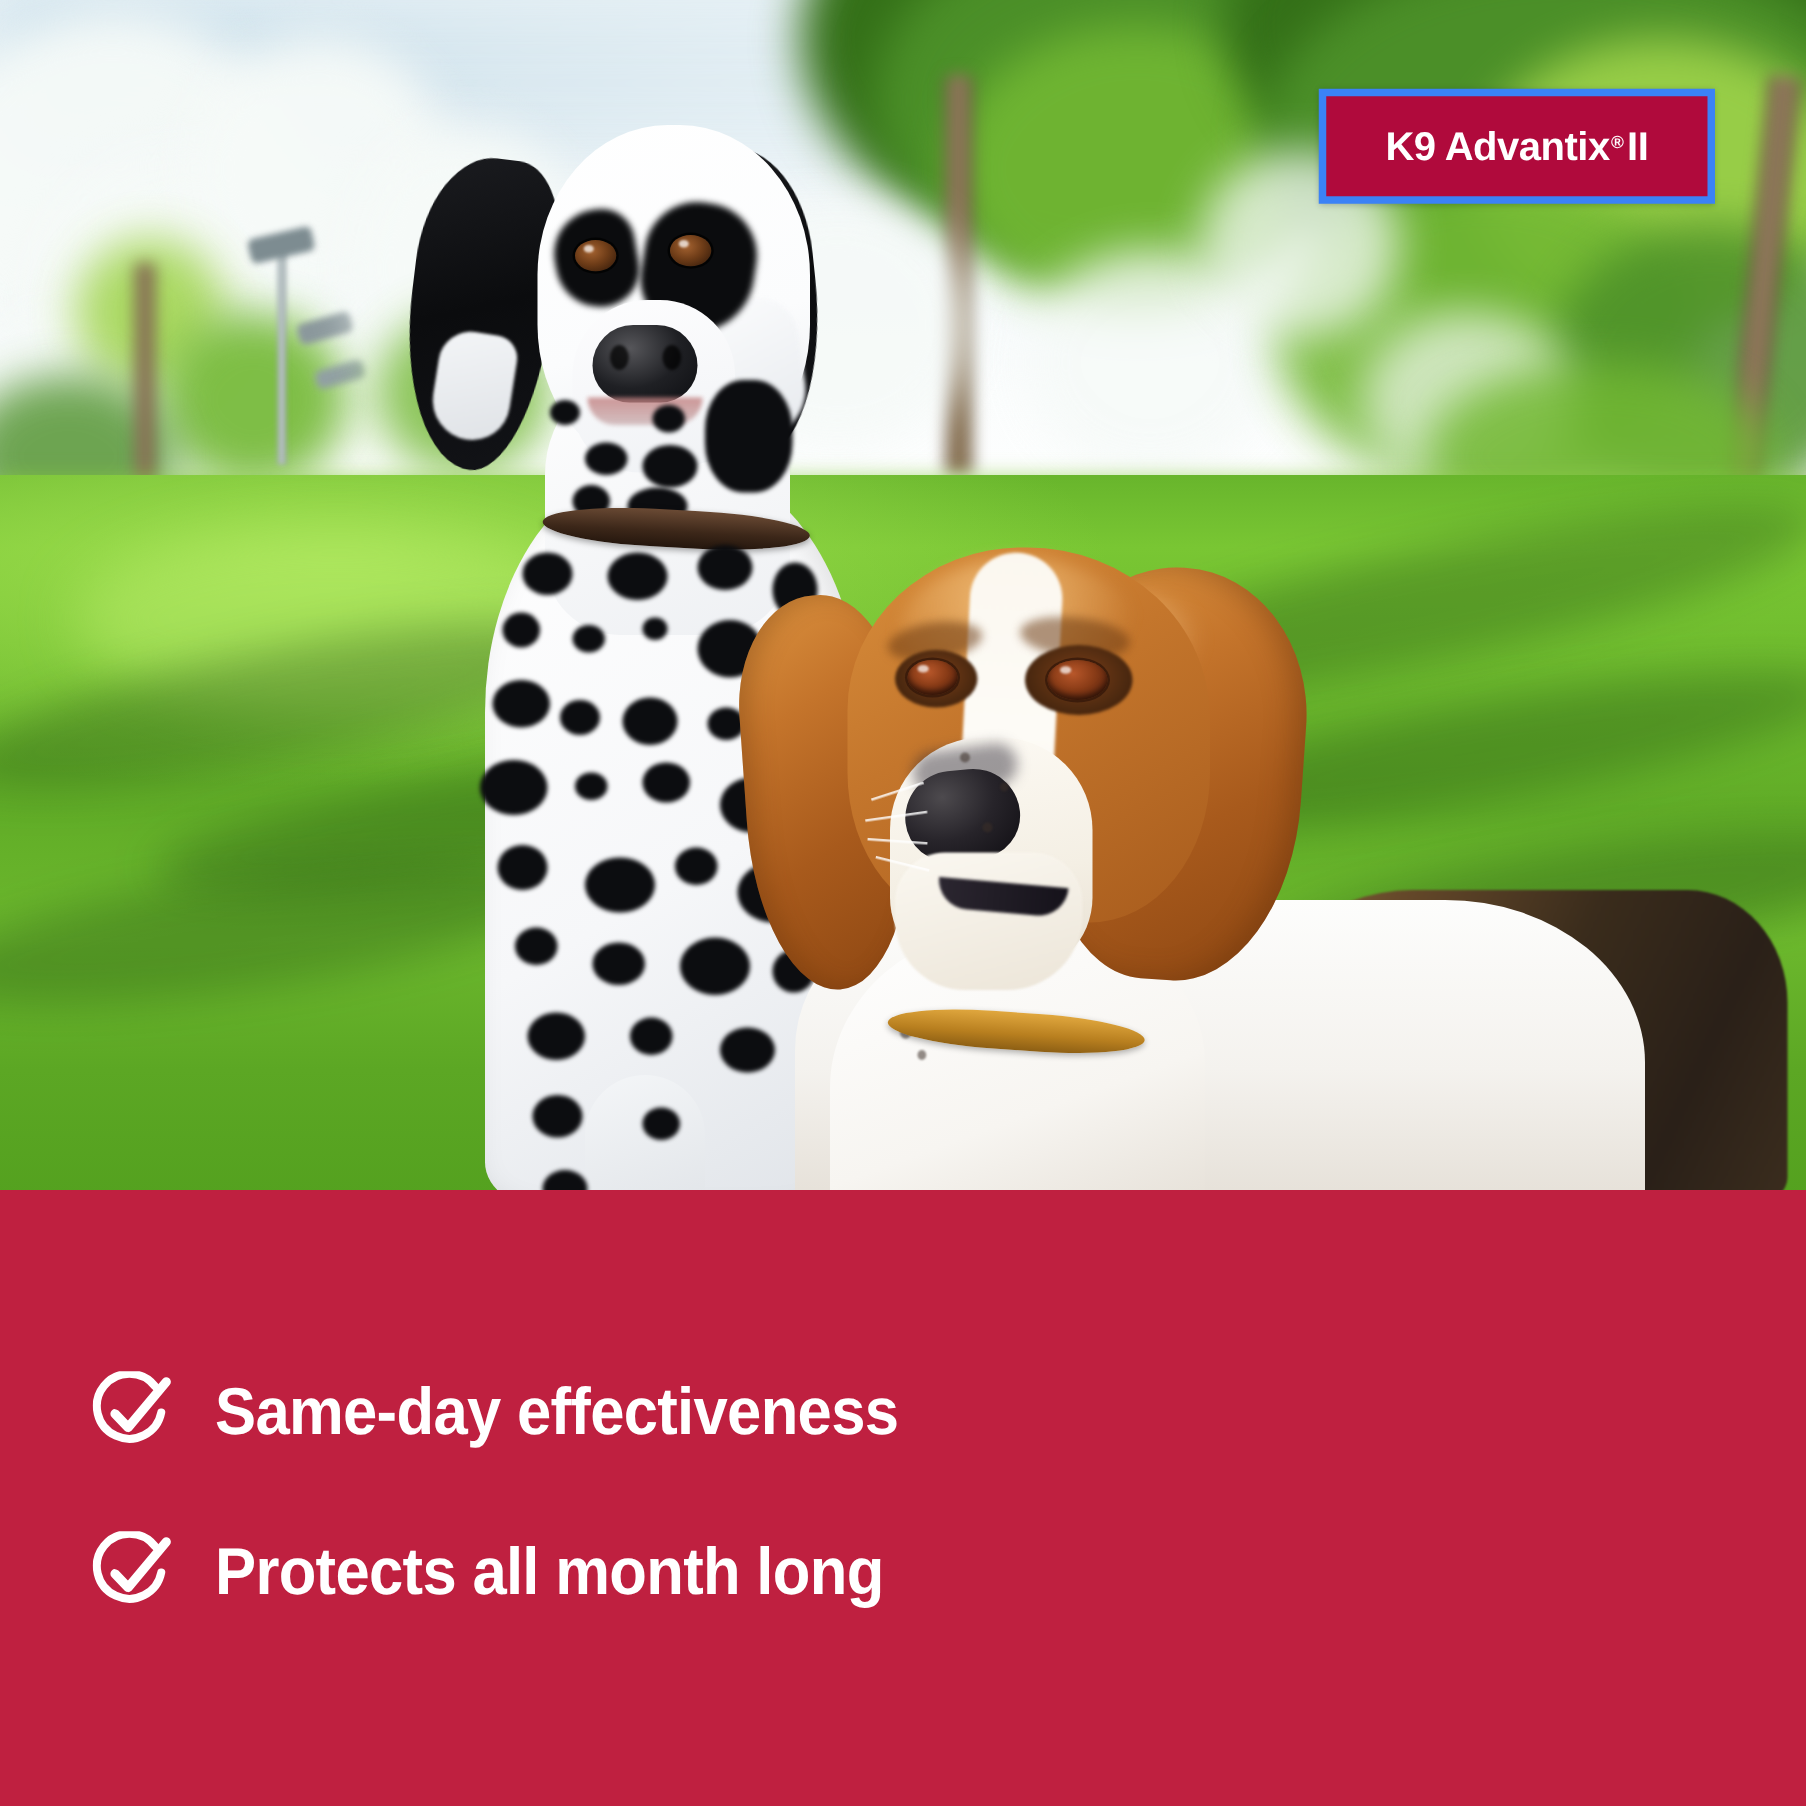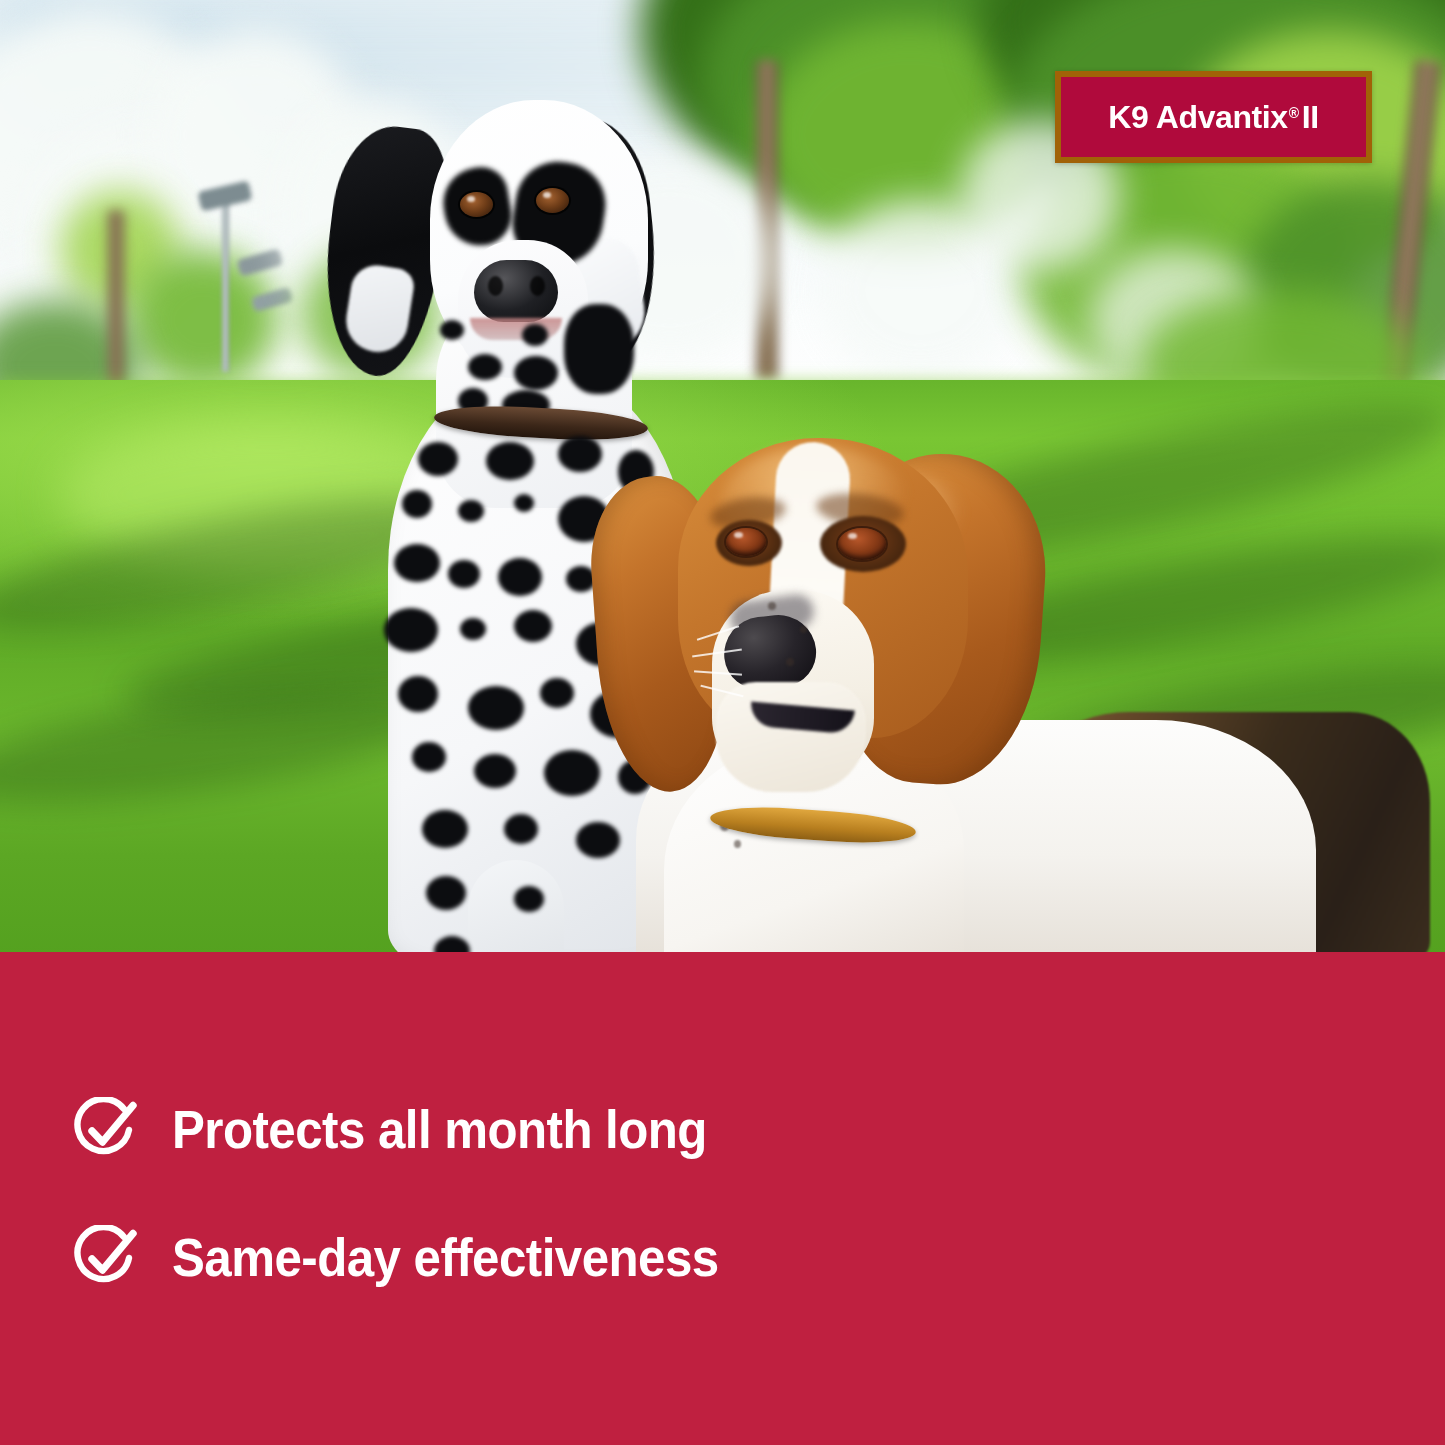--- a/index.html
+++ b/index.html
@@ -388,21 +388,21 @@
   .bas-dot{
     position:absolute;
     background:rgba(60,48,40,.55);
     border-radius:50%; filter:blur(1px);
   }
 
   
   #logo-badge{
     position:absolute; left:1055px; top:71px;
     width:317px; height:92px;
-    background:#a16207;
+    background:#3b82f6;
     padding:6px;
     box-shadow:0 1px 5px rgba(0,0,0,.22);
     text-align:right;
   }
   #logo-inner{
     width:100%; height:100%;
     background:#b00a3c;
     display:flex; align-items:center; justify-content:center;
   }
   #logo-text{
@@ -634,28 +634,28 @@
   </div>
 
   <div id="banner">
     <div id="bullets">
 
       <div class="bullet">
         <svg class="check-icon" viewBox="0 0 66 66">
           <path d="M50 12 A26 26 0 1 0 55 33" fill="none" stroke="#ffffff" stroke-width="6.4" stroke-linecap="round"></path>
           <path d="M18 34 L28.5 45 L59 8.5" fill="none" stroke="#ffffff" stroke-width="7.4" stroke-linecap="round" stroke-linejoin="round"></path>
         </svg>
-        <span class="bullet-text">Protects all month long</span>
+        <span class="bullet-text">Same-day effectiveness</span>
       </div>
 
       <div class="bullet">
         <svg class="check-icon" viewBox="0 0 66 66">
           <path d="M50 12 A26 26 0 1 0 55 33" fill="none" stroke="#ffffff" stroke-width="6.4" stroke-linecap="round"></path>
           <path d="M18 34 L28.5 45 L59 8.5" fill="none" stroke="#ffffff" stroke-width="7.4" stroke-linecap="round" stroke-linejoin="round"></path>
         </svg>
-        <span class="bullet-text">Same-day effectiveness</span>
+        <span class="bullet-text">Protects all month long</span>
       </div>
 
 
     </div>
   </div>
 
 </div>
 
 </body></html>

